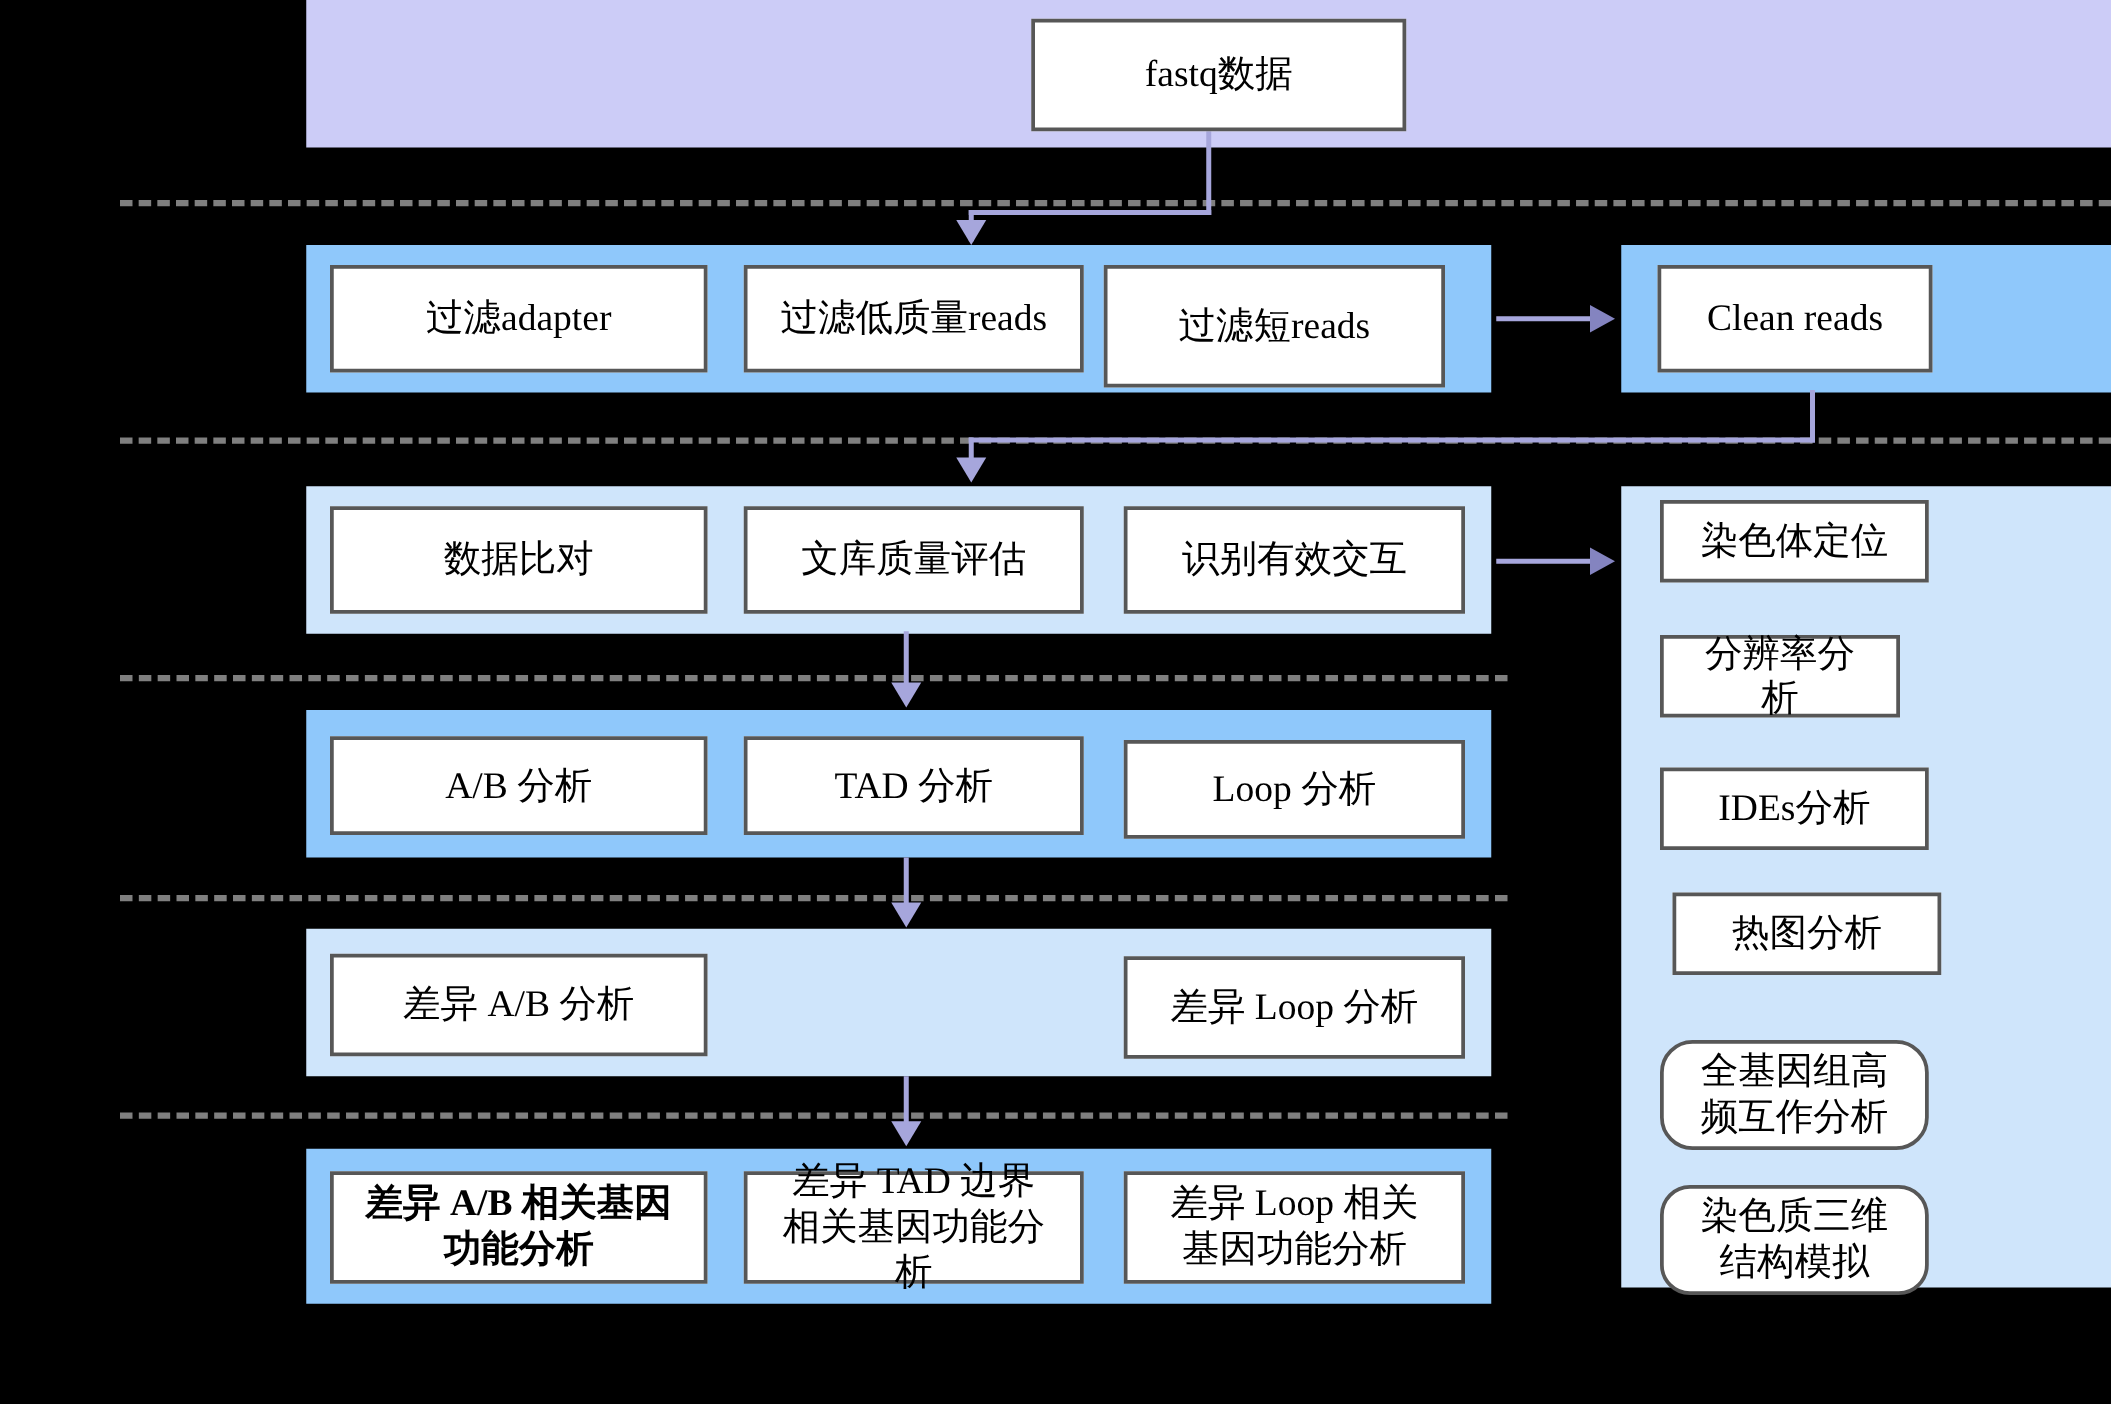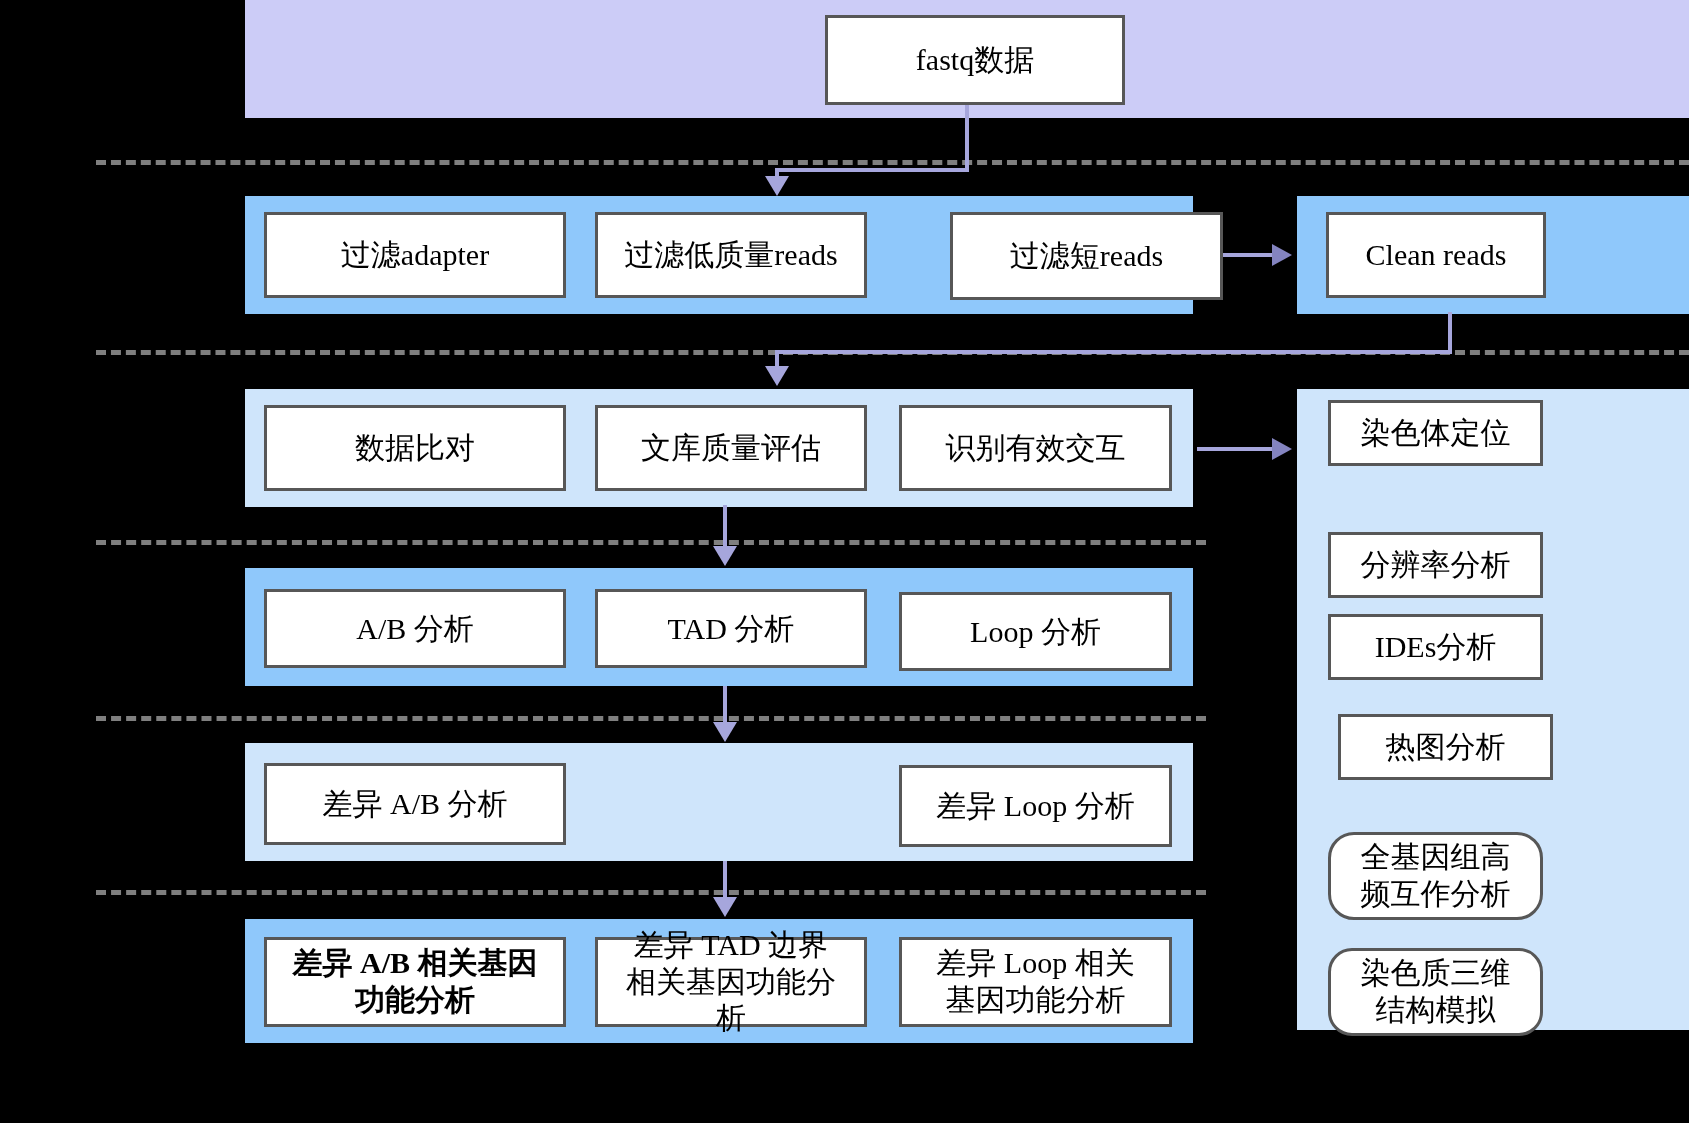--- a/index.html
+++ b/index.html
@@ -101,38 +101,38 @@
   <div class="conn-v" style="left:723px;top:686px;height:45px;"></div>
   <div class="arrow-down" style="left:713px;top:722px;"></div>
 
   <div class="conn-v" style="left:723px;top:861px;height:44px;"></div>
   <div class="arrow-down" style="left:713px;top:897px;"></div>
 
   <div class="node" style="left:825px;top:15px;width:300px;height:90px;">fastq数据</div>
 
   <div class="node" style="left:264px;top:212px;width:302px;height:86px;">过滤adapter</div>
   <div class="node" style="left:595px;top:212px;width:272px;height:86px;">过滤低质量reads</div>
-  <div class="node" style="left:950px;top:212px;width:273px;height:88px;">过滤短reads</div>
+  <div class="node" style="left:883px;top:212px;width:273px;height:98px;">过滤短reads</div>
   <div class="node" style="left:1326px;top:212px;width:220px;height:86px;">Clean reads</div>
 
   <div class="node" style="left:264px;top:405px;width:302px;height:86px;">数据比对</div>
   <div class="node" style="left:595px;top:405px;width:272px;height:86px;">文库质量评估</div>
   <div class="node" style="left:899px;top:405px;width:273px;height:86px;">识别有效交互</div>
 
   <div class="node" style="left:264px;top:589px;width:302px;height:79px;">A/B 分析</div>
   <div class="node" style="left:899px;top:592px;width:273px;height:79px;">Loop 分析</div>
   <div class="node" style="left:595px;top:589px;width:272px;height:79px;">TAD 分析</div>
 
   <div class="node two-line" style="left:264px;top:763px;width:302px;height:82px;">差异 A/B 分析</div>
   <div class="node two-line" style="left:899px;top:765px;width:273px;height:82px;">差异 Loop 分析</div>
 
   <div class="node two-line" style="left:264px;top:937px;width:302px;height:90px;font-weight:bold;">差异 A/B 相关基因功能分析</div>
   <div class="node two-line" style="left:595px;top:937px;width:272px;height:90px;">差异 TAD 边界相关基因功能分析</div>
   <div class="node two-line" style="left:899px;top:937px;width:273px;height:90px;">差异 Loop 相关基因功能分析</div>
 
   <div class="node" style="left:1328px;top:400px;width:215px;height:66px;">染色体定位</div>
-  <div class="node" style="left:1328px;top:508px;width:215px;height:66px;margin-top:24px;">分辨率分析</div>
+  <div class="node" style="left:1328px;top:508px;width:192px;height:66px;">分辨率分析</div>
   <div class="node" style="left:1328px;top:614px;width:215px;height:66px;">IDEs分析</div>
   <div class="node" style="left:1328px;top:714px;width:215px;height:66px;margin-left:10px;">热图分析</div>
   <div class="node two-line" style="left:1328px;top:832px;width:215px;height:88px;border-radius:26px;">全基因组高频互作分析</div>
   <div class="node two-line" style="left:1328px;top:948px;width:215px;height:88px;border-radius:24px;">染色质三维结构模拟</div>
 
 </div>
 
 </body></html>

